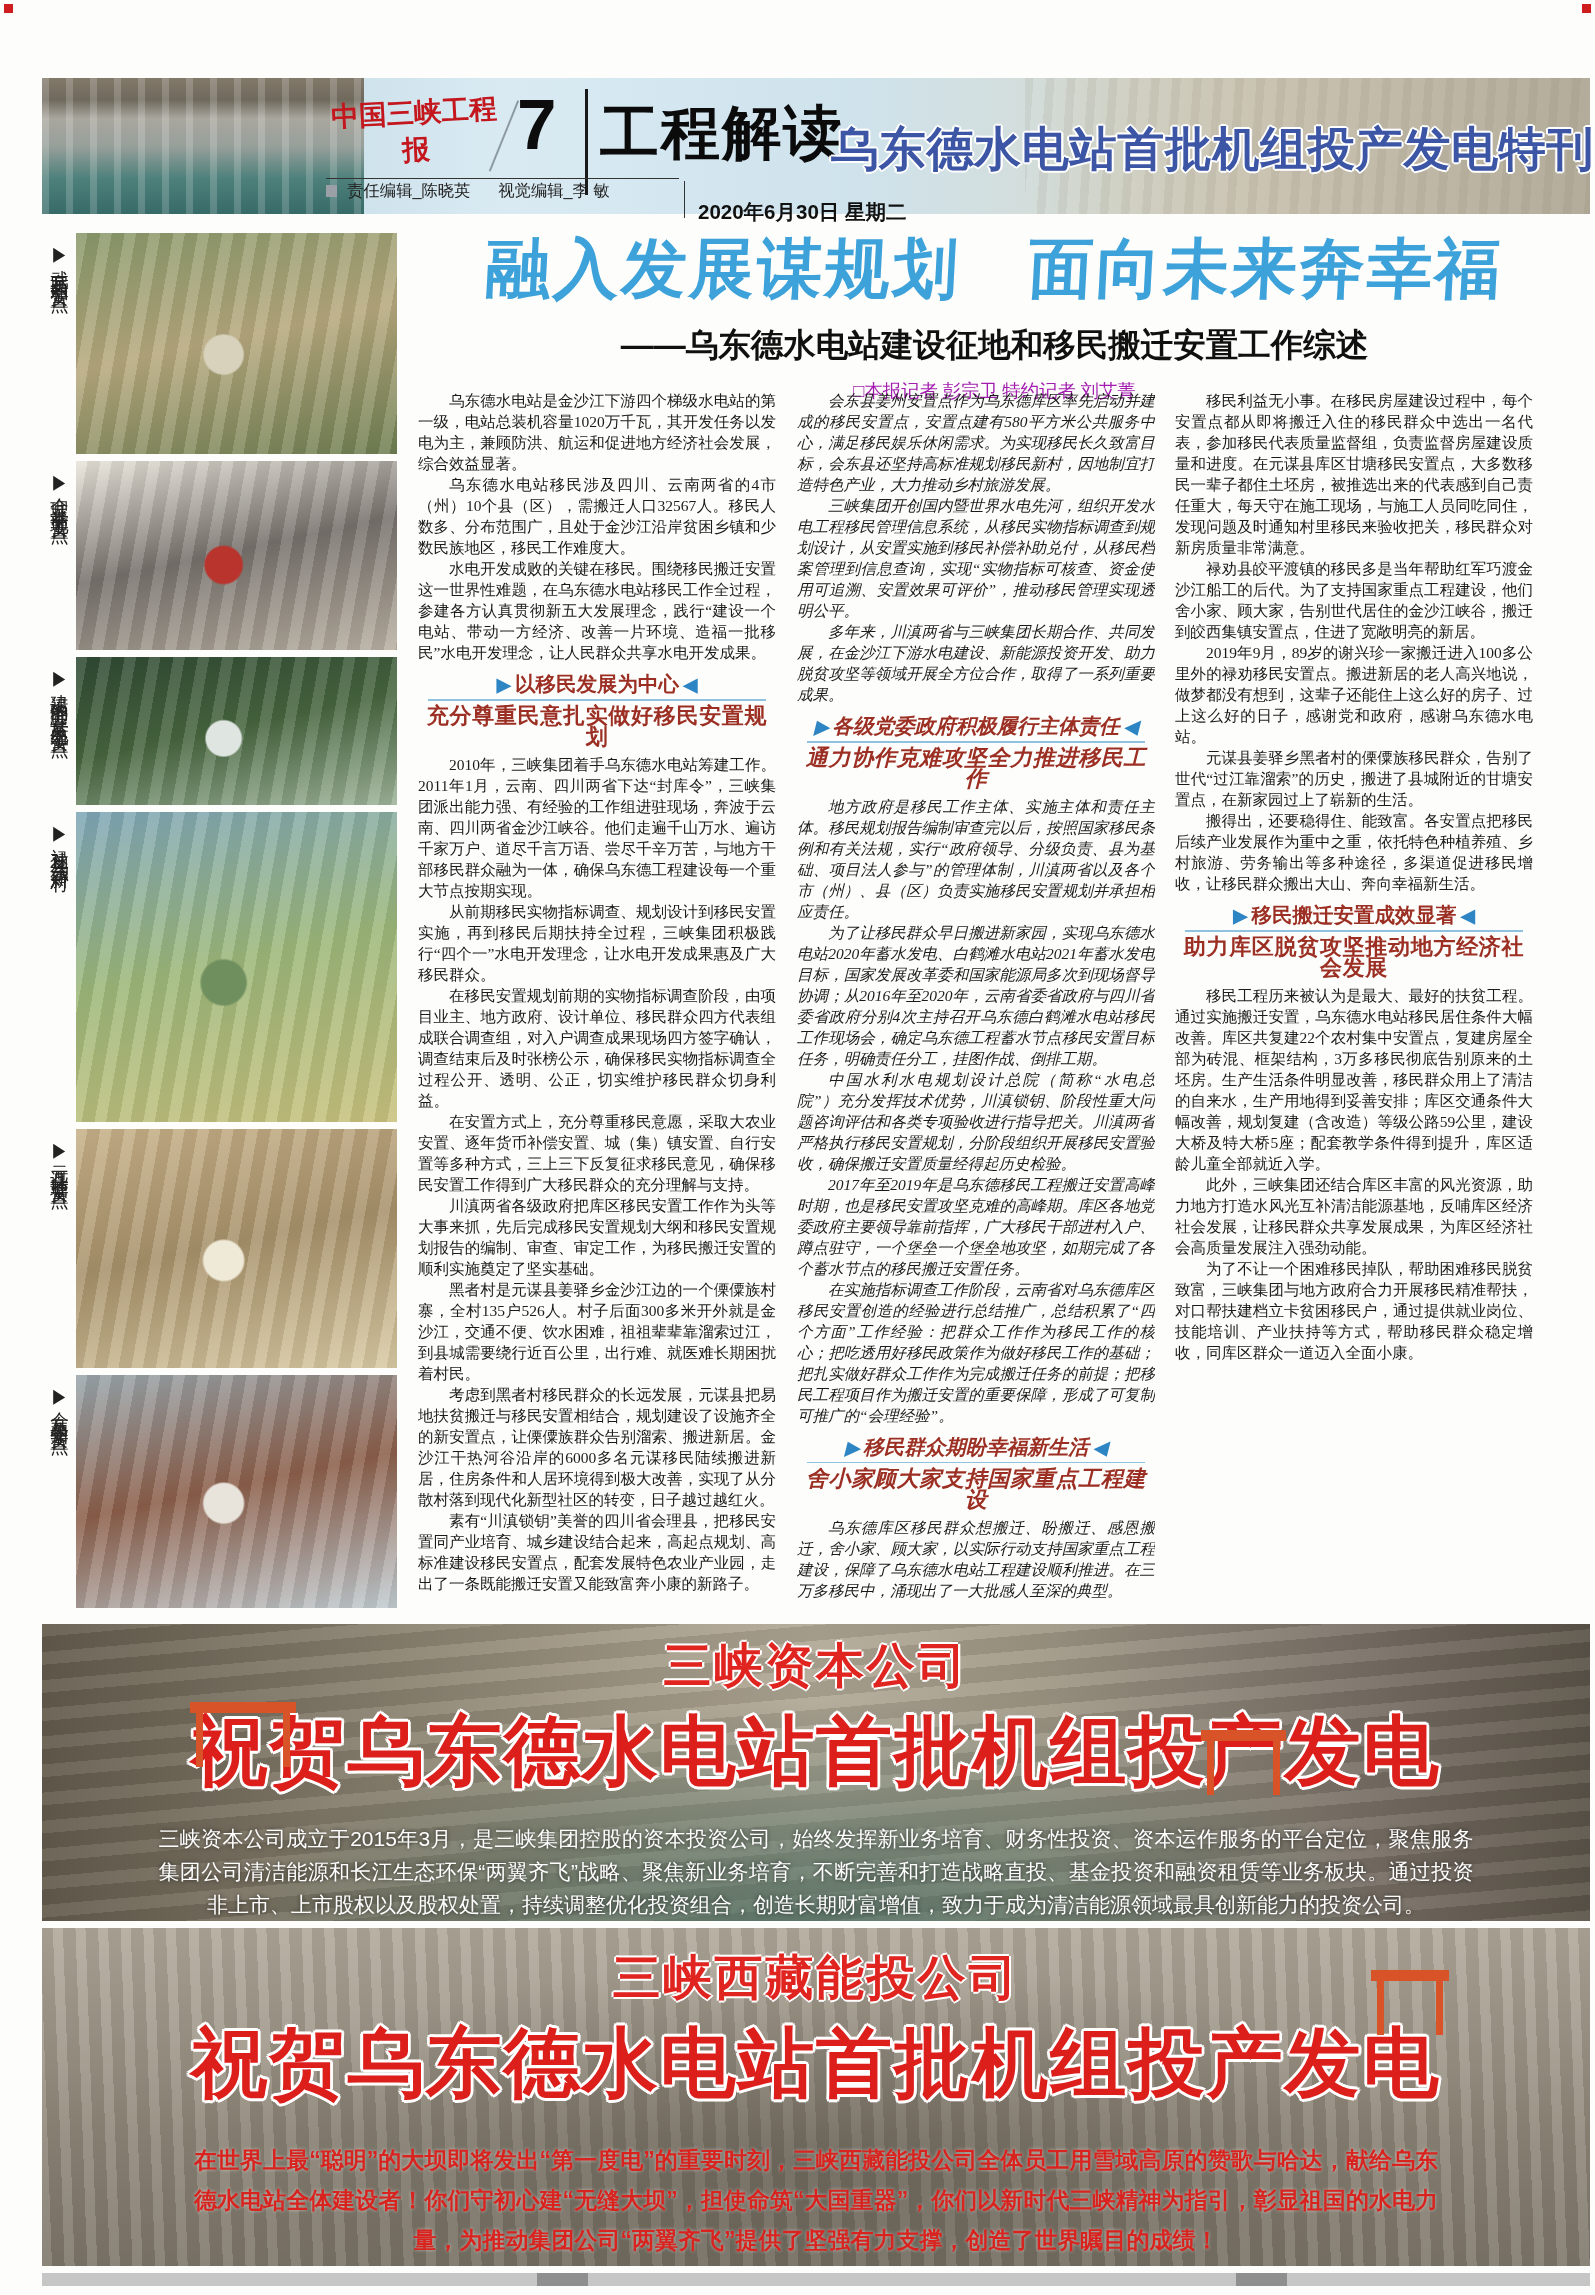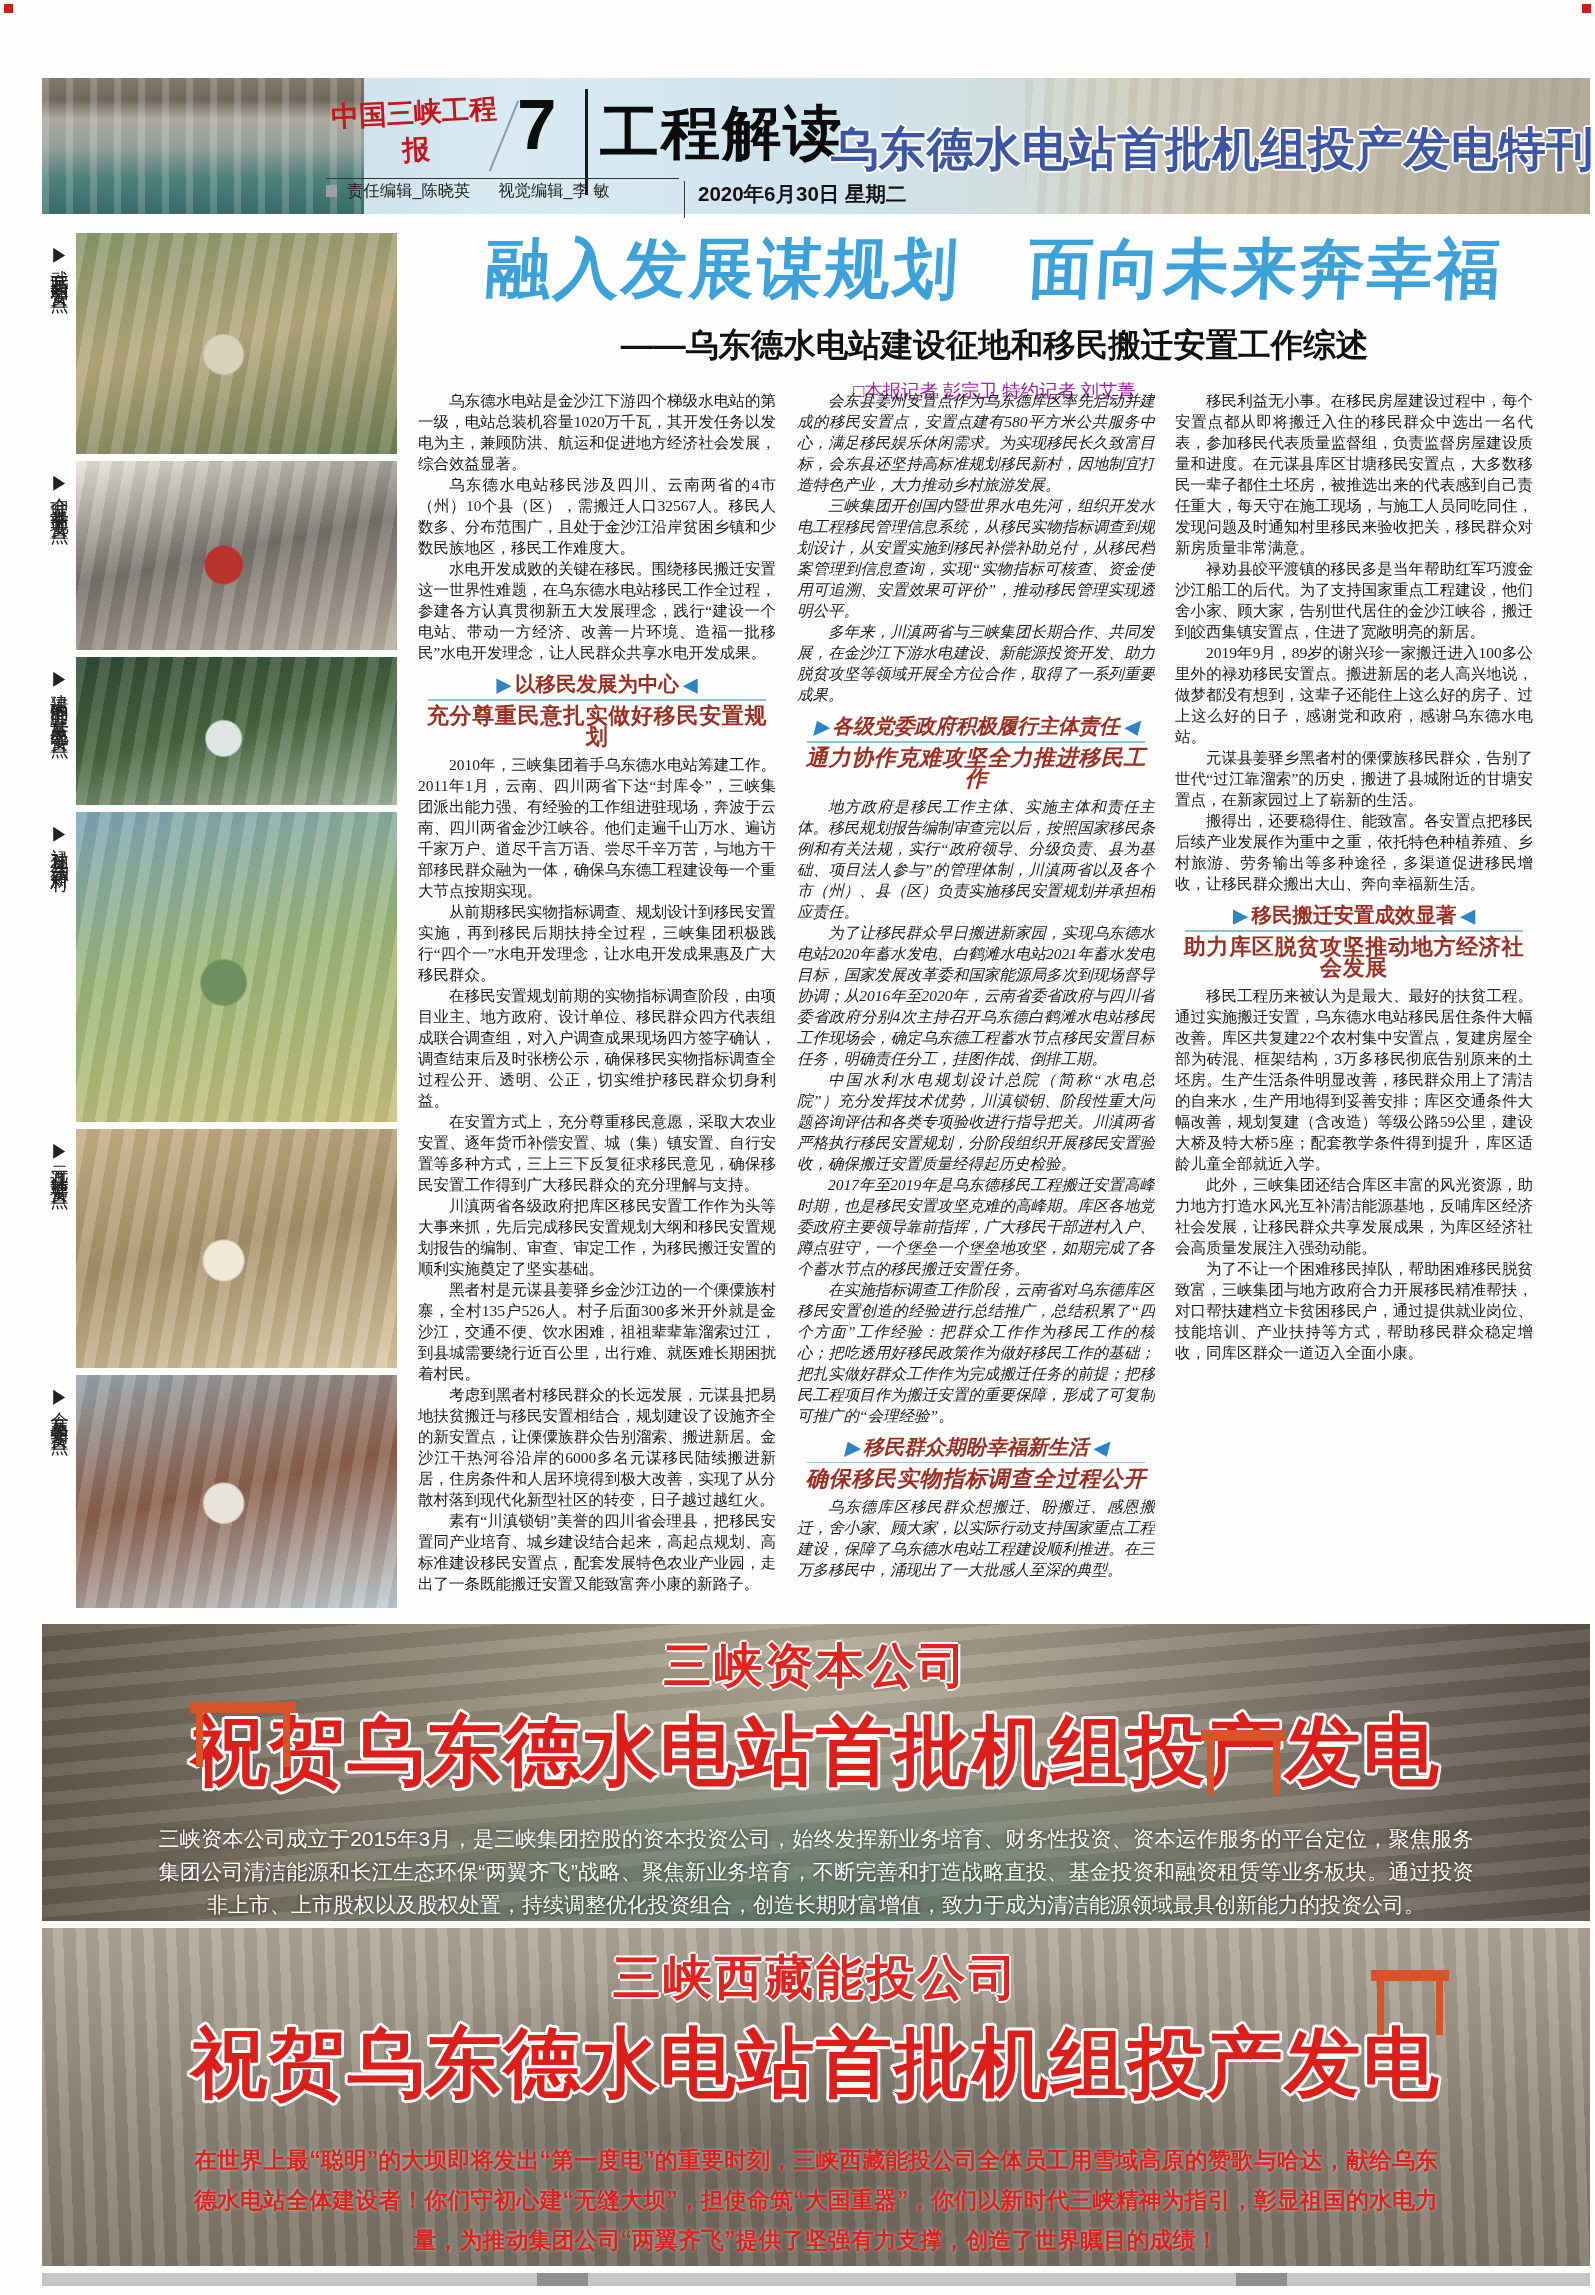--- a/index.html
+++ b/index.html
@@ -23,21 +23,21 @@
   #page-number{position:absolute;left:475px;top:5.7px;font-size:71px;font-weight:bold;color:#0d0d0d;
      font-family:"Liberation Sans",sans-serif;}
   #header-vline{position:absolute;left:543px;top:11.3px;width:2.8px;height:106px;background:#1a1a1a;}
   #section-name{position:absolute;left:558px;top:15.5px;font-size:59px;font-weight:900;color:#0b0b0b;
      font-family:"Liberation Sans",sans-serif;letter-spacing:2.1px;}
   #editors-row{position:absolute;left:284px;top:100px;width:353px;border-top:1.4px solid #333;
      padding-top:1px;display:flex;align-items:center;font-size:16.3px;color:#222;
      font-family:"Liberation Sans",sans-serif;}
   #editors-box{width:11.3px;height:11.3px;background:#9aa0a6;margin-right:10px;}
   #date-vline{position:absolute;left:642px;top:103px;width:1.4px;height:37px;background:#333;}
-  #issue-date{position:absolute;left:656px;top:102px;font-size:20.5px;font-weight:bold;color:#111;
+  #issue-date{position:absolute;left:656px;top:120px;font-size:20.5px;font-weight:bold;color:#111;
      font-family:"Liberation Sans",sans-serif;}
   #canyon-fade{position:absolute;right:0;top:0;width:565px;height:136px;
      background:
        repeating-linear-gradient(94deg,rgba(120,110,90,.10) 0 8.5px,rgba(0,0,0,0) 8.5px 21px),
        linear-gradient(90deg,rgba(205,200,185,0) 0%,#c9c2b0 45%,#b3ac9a 100%);}
   #special-title{position:absolute;left:749px;top:40px;width:711px;font-size:47px;font-weight:900;
      color:#3c55a4;font-family:Liberation Sans, sans-serif;letter-spacing:0.7px;white-space:nowrap;
      text-shadow:2.1px 0 0 #fff,-2.1px 0 0 #fff,0 2.1px 0 #fff,0 -2.1px 0 #fff,1.4px 1.4px 0 #fff,-1.4px -1.4px 0 #fff,1.4px -1.4px 0 #fff,-1.4px 1.4px 0 #fff;padding-left:40px;}
   
   #title-block{position:absolute;left:399px;top:225px;width:1191px;text-align:center;}
@@ -180,21 +180,21 @@
         <div class="l2">通力协作克难攻坚全力推进移民工作</div>
       </div>
       <p>地方政府是移民工作主体、实施主体和责任主体。移民规划报告编制审查完以后，按照国家移民条例和有关法规，实行“政府领导、分级负责、县为基础、项目法人参与”的管理体制，川滇两省以及各个市（州）、县（区）负责实施移民安置规划并承担相应责任。</p>
       <p>为了让移民群众早日搬进新家园，实现乌东德水电站2020年蓄水发电、白鹤滩水电站2021年蓄水发电目标，国家发展改革委和国家能源局多次到现场督导协调；从2016年至2020年，云南省委省政府与四川省委省政府分别4次主持召开乌东德白鹤滩水电站移民工作现场会，确定乌东德工程蓄水节点移民安置目标任务，明确责任分工，挂图作战、倒排工期。</p>
       <p>中国水利水电规划设计总院（简称“水电总院”）充分发挥技术优势，川滇锁钥、阶段性重大问题咨询评估和各类专项验收进行指导把关。川滇两省严格执行移民安置规划，分阶段组织开展移民安置验收，确保搬迁安置质量经得起历史检验。</p>
       <p>2017年至2019年是乌东德移民工程搬迁安置高峰时期，也是移民安置攻坚克难的高峰期。库区各地党委政府主要领导靠前指挥，广大移民干部进村入户、蹲点驻守，一个堡垒一个堡垒地攻坚，如期完成了各个蓄水节点的移民搬迁安置任务。</p>
       <p>在实施指标调查工作阶段，云南省对乌东德库区移民安置创造的经验进行总结推广，总结积累了“四个方面”工作经验：把群众工作作为移民工作的核心；把吃透用好移民政策作为做好移民工作的基础；把扎实做好群众工作作为完成搬迁任务的前提；把移民工程项目作为搬迁安置的重要保障，形成了可复制可推广的“会理经验”。</p>
       <div class="bodyh">
         <div class="l1"><span class="arrow">▶</span><span>移民群众期盼幸福新生活</span><span class="arrow">◀</span></div>
         <div class="hrule"></div>
-        <div class="l2">确保移民实物指标调查全过程公开</div>
+        <div class="l2">舍小家顾大家支持国家重点工程建设</div>
       </div>
       <p>乌东德库区移民群众想搬迁、盼搬迁、感恩搬迁，舍小家、顾大家，以实际行动支持国家重点工程建设，保障了乌东德水电站工程建设顺利推进。在三万多移民中，涌现出了一大批感人至深的典型。</p>
     </div>
   <div class="col" id="col3">
       <p>移民利益无小事。在移民房屋建设过程中，每个安置点都从即将搬迁入住的移民群众中选出一名代表，参加移民代表质量监督组，负责监督房屋建设质量和进度。在元谋县库区甘塘移民安置点，大多数移民一辈子都住土坯房，被推选出来的代表感到自己责任重大，每天守在施工现场，与施工人员同吃同住，发现问题及时通知村里移民来验收把关，移民群众对新房质量非常满意。</p>
       <p>禄劝县皎平渡镇的移民多是当年帮助红军巧渡金沙江船工的后代。为了支持国家重点工程建设，他们舍小家、顾大家，告别世代居住的金沙江峡谷，搬迁到皎西集镇安置点，住进了宽敞明亮的新居。</p>
       <p>2019年9月，89岁的谢兴珍一家搬迁进入100多公里外的禄劝移民安置点。搬进新居的老人高兴地说，做梦都没有想到，这辈子还能住上这么好的房子、过上这么好的日子，感谢党和政府，感谢乌东德水电站。</p>
       <p>元谋县姜驿乡黑者村的傈僳族移民群众，告别了世代“过江靠溜索”的历史，搬进了县城附近的甘塘安置点，在新家园过上了崭新的生活。</p>
       <p>搬得出，还要稳得住、能致富。各安置点把移民后续产业发展作为重中之重，依托特色种植养殖、乡村旅游、劳务输出等多种途径，多渠道促进移民增收，让移民群众搬出大山、奔向幸福新生活。</p>
       <div class="bodyh">

